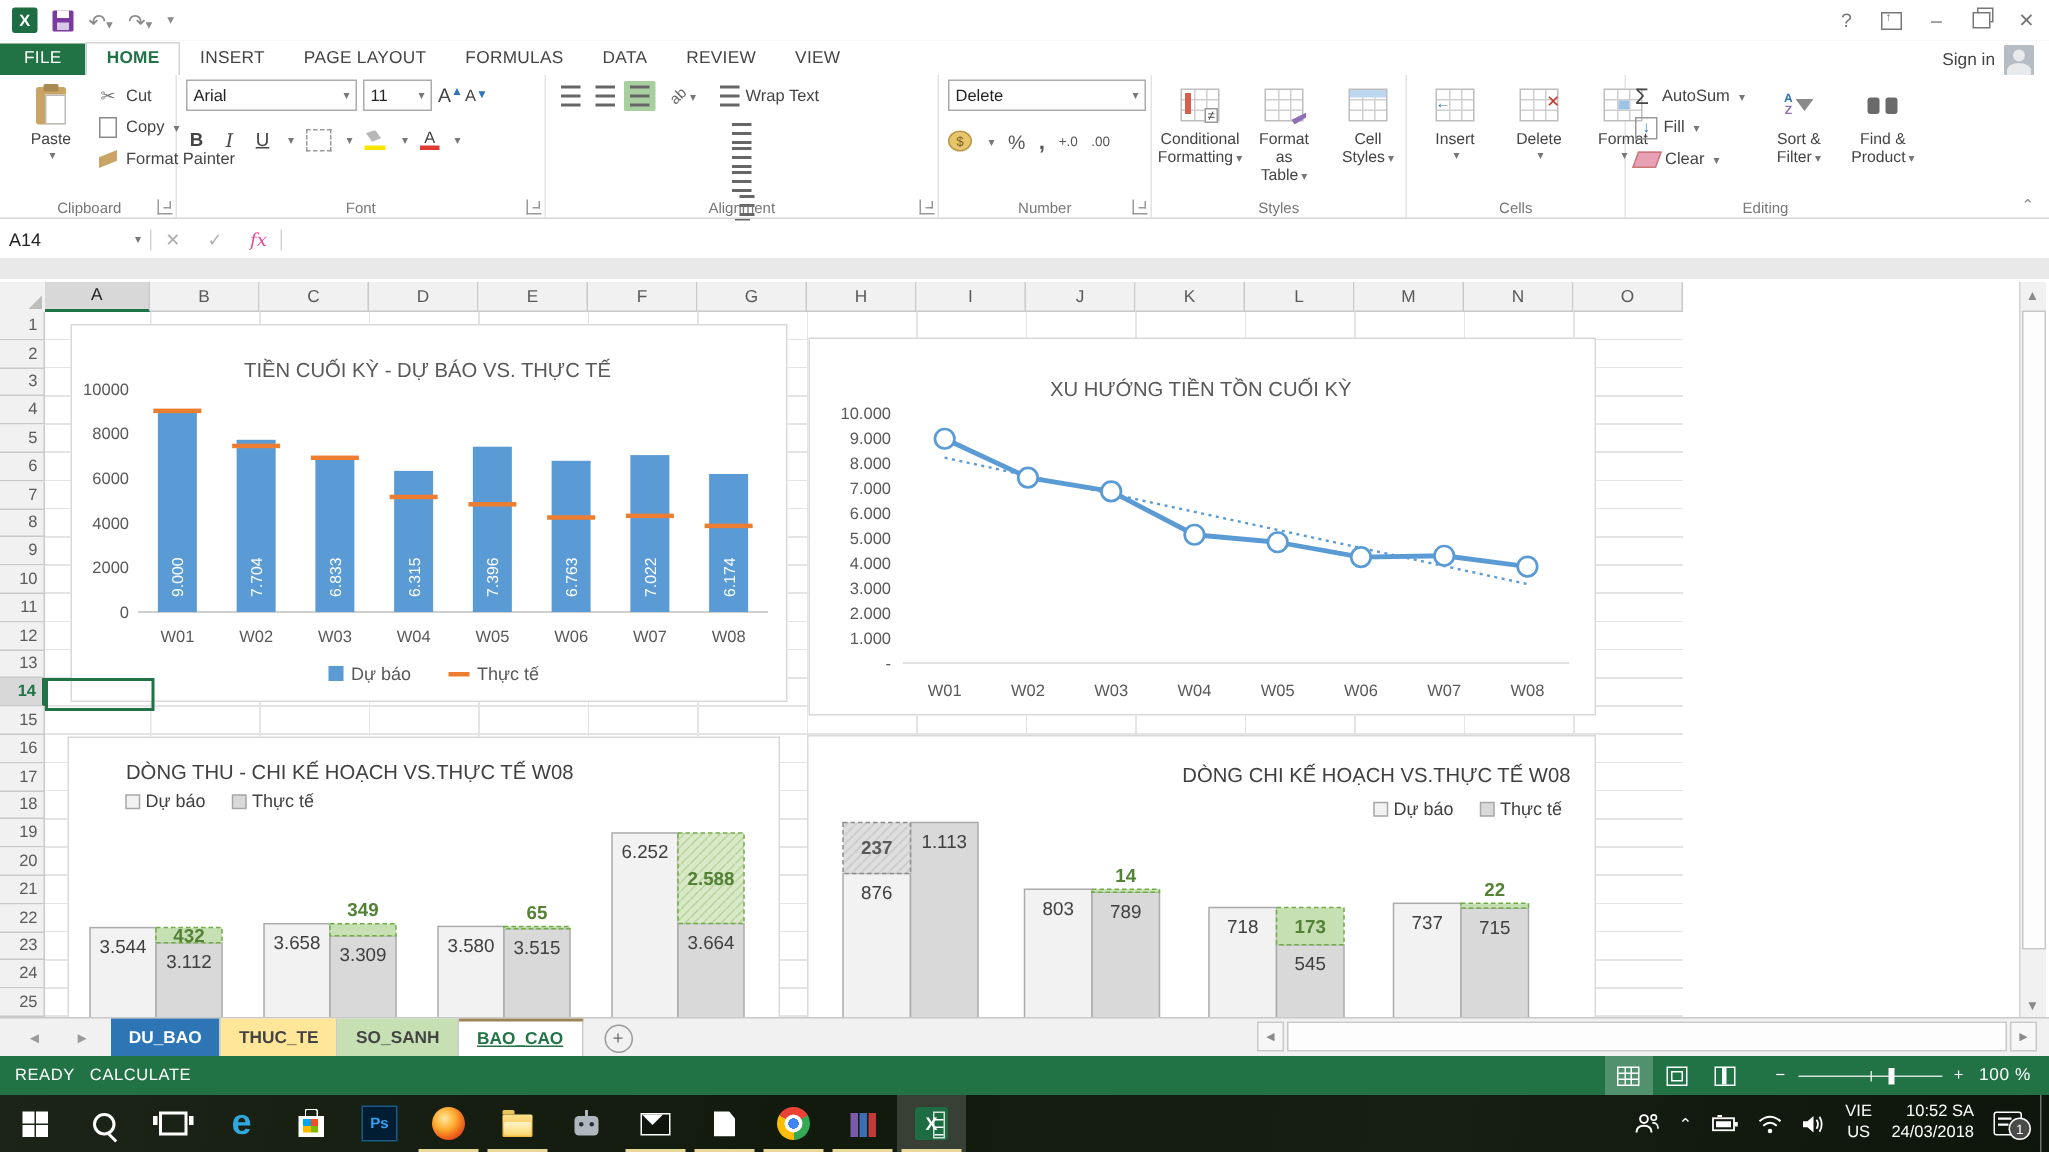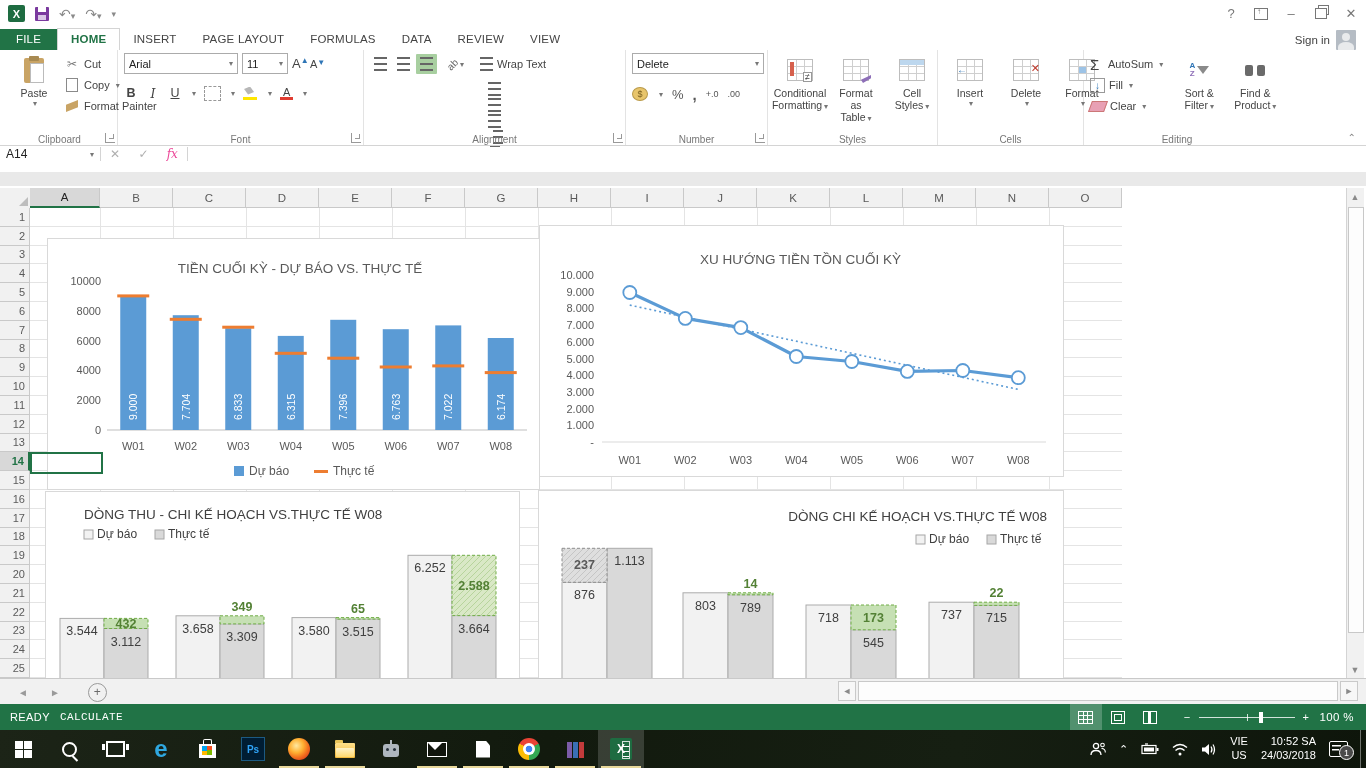--- a/index.html
+++ b/index.html
@@ -111,21 +111,21 @@
   .az{font-size:8px;line-height:1;font-weight:bold;}
   .az .a{color:#2E75B6;} .az .z{color:#8E6FB8;}
   .funnel{width:0;height:0;border-left:6px solid transparent;border-right:6px solid transparent;border-top:8px solid #8A8A8A;margin-left:2px;}
   .binoc{width:20px;height:14px;position:relative;}
   .binoc::before,.binoc::after{content:"";position:absolute;top:2px;width:8px;height:11px;background:#6A6A6A;border-radius:2px;}
   .binoc::before{left:0;} .binoc::after{right:0;}
   #rib-collapse{position:absolute;right:10px;bottom:2px;color:#888;font-size:10px;}
 
   
   #fbar{position:absolute;left:0;top:147px;width:1186px;height:25px;background:#fff;
-        border-bottom:1px solid #D4D4D4;display:flex;align-items:flex-start;font-size:12px;}
+        border-bottom:1px solid #D4D4D4;display:flex;align-items:center;font-size:12px;}
   #namebox{width:88px;border-right:1px solid #D4D4D4;display:flex;align-items:center;padding:0 6px;gap:22px;color:#222;}
   #namebox .dd{margin-left:auto;}
   #fbtns{width:86px;display:flex;align-items:center;justify-content:space-around;color:#AFAFAF;border-right:1px solid #D4D4D4;}
   #fx{font-style:italic;font-family:"DejaVu Serif","Liberation Serif",serif;color:#ec4899;}
   #finput{flex:1;background:#fff;}
   #fgap{position:absolute;left:0;top:172px;width:1366px;height:14px;background:#E9E9E9;border-bottom:1px solid #D0D0D0;}
 
   
   #sheet{position:absolute;left:0;top:186px;width:1366px;height:492px;background:#fff;overflow:hidden;}
   #corner{position:absolute;left:0;top:2px;width:30px;height:20px;background:#F1F1F1;border-right:1px solid #C9C9C9;border-bottom:1px solid #C9C9C9;}
@@ -552,21 +552,21 @@
         <div class="rowhead" style="height: 18.8px;">22</div>
         <div class="rowhead" style="height: 18.8px;">23</div>
         <div class="rowhead" style="height: 18.8px;">24</div>
         <div class="rowhead" style="height: 18.8px; padding-left: 20px;">25</div>
       </div>
     <div id="cells">
         <div id="cells-v"></div>
       </div>
     <div id="selbox"></div>
 
-    <div class="chartbox" id="c1" style="left:47px;top:52px;width:476px;height:250px;padding-left:15px;">
+    <div class="chartbox" id="c1" style="left:47px;top:30px;width:476px;height:250px;">
         <svg width="474" height="248" viewBox="0 0 474 248">
           <text x="237" y="34" text-anchor="middle" font-size="13.5" fill="#595959">TIỀN CUỐI KỲ - DỰ BÁO VS. THỰC TẾ</text>
           <text x="38" y="195" text-anchor="end" font-size="11" fill="#595959">0</text>
           <text x="38" y="165.2" text-anchor="end" font-size="11" fill="#595959">2000</text>
           <text x="38" y="135.4" text-anchor="end" font-size="11" fill="#595959">4000</text>
           <text x="38" y="105.60000000000001" text-anchor="end" font-size="11" fill="#595959">6000</text>
           <text x="38" y="75.8" text-anchor="end" font-size="11" fill="#595959">8000</text>
           <text x="38" y="46" text-anchor="end" font-size="11" fill="#595959">10000</text>
           <line x1="44" y1="191" x2="464" y2="191" stroke="#BFBFBF"></line>
           <rect x="57.25" y="56.9" width="26" height="134.1" fill="#5B9BD5"></rect>
@@ -734,31 +734,37 @@
       <div id="vthumb"></div>
       <div class="scr-arrow" style="bottom:0;">▼</div>
     </div>
   </div>
 
   <div id="tabbar">
     <div id="tabnav">
       <span>◄</span>
       <span>►</span>
     </div>
+    <div id="sheettabs" style="display:flex;align-items:stretch;">
+        <div class="sheettab" style="background: rgb(46, 117, 182); color: rgb(255, 255, 255);">DU_BAO</div>
+        <div class="sheettab" style="background: rgb(255, 230, 153); color: rgb(68, 68, 68);">THUC_TE</div>
+        <div class="sheettab" style="background: rgb(198, 224, 180); color: rgb(68, 68, 68);">SO_SANH</div>
+        <div class="sheettab active">BAO_CAO</div>
+      </div>
     <div id="addsheet">+</div>
   </div>
   <div id="hscroll">
     <div class="hbtn">◄</div>
     <div id="htrack"></div>
     <div class="hbtn">►</div>
   </div>
 
   <div id="statusbar">
     <span class="lbl">READY</span>
-    <span class="lbl" style="font-family:Liberation Mono, monospace;">CALCULATE</span>
+    <span class="lbl" style="">CALCULATE</span>
     <div id="sb-right">
       <div class="viewbtn on">
           <span class="vb-grid"></span>
         </div>
       <div class="viewbtn">
           <span class="vb-page"></span>
         </div>
       <div class="viewbtn">
           <span class="vb-break"></span>
         </div>

